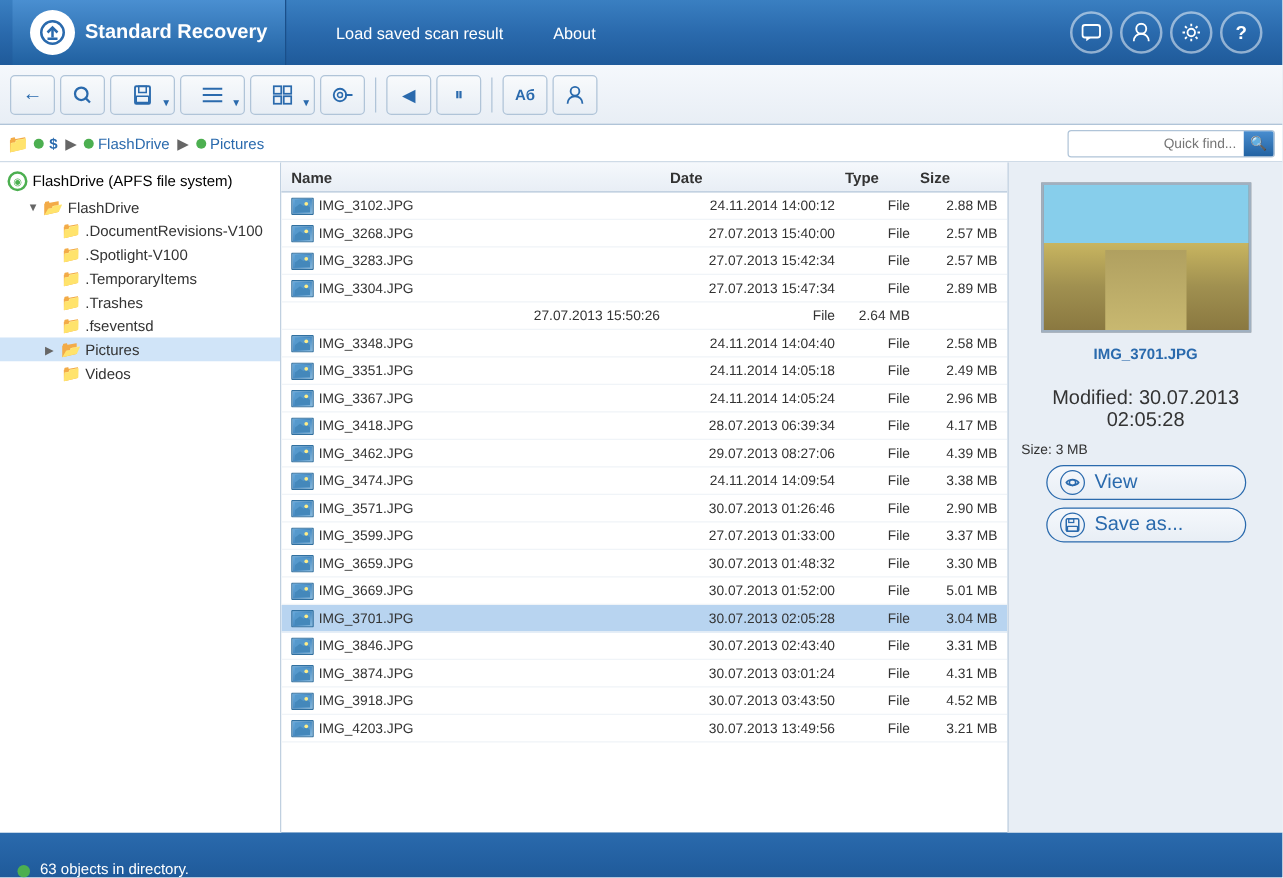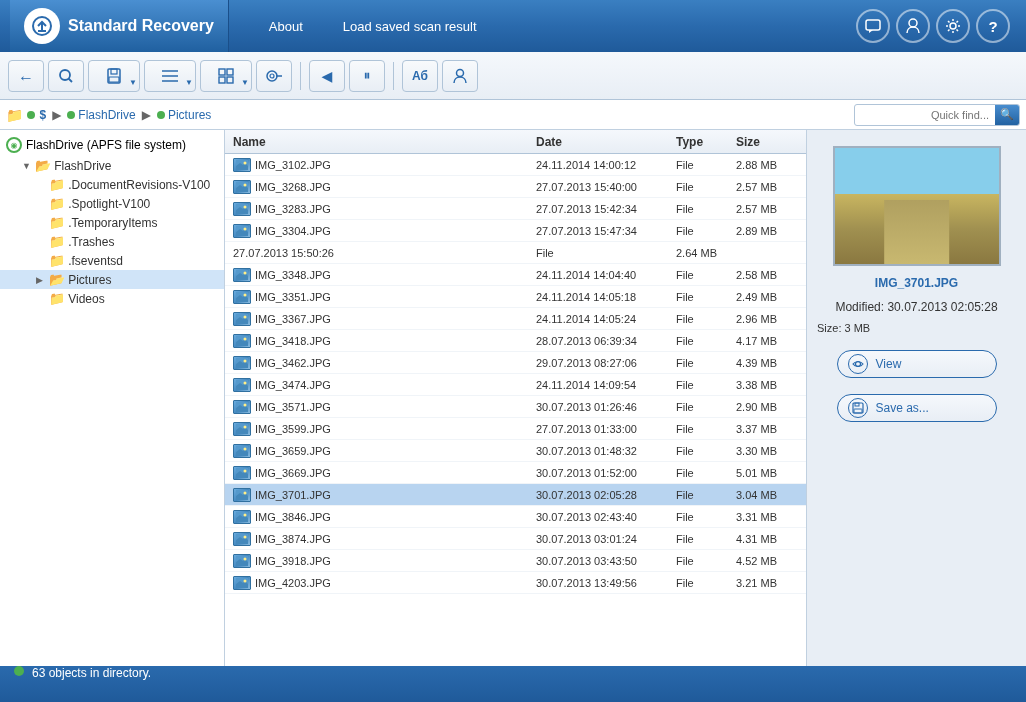--- a/index.html
+++ b/index.html
@@ -212,20 +212,21 @@
     }
     .col-header {
       font-size: 12px;
       color: #333;
       font-weight: bold;
       padding: 0 4px;
     }
     #file-list {
       overflow-y: scroll;
       flex: 1;
+      text-align: right;
     }
     .file-row {
       display: grid;
       grid-template-columns: 1fr 140px 60px 70px;
       padding: 0 4px;
       height: 22px;
       align-items: center;
       cursor: pointer;
       border-bottom: 1px solid #f0f4f8;
     }
@@ -284,60 +285,61 @@
     }
     .preview-filename {
       color: #2a6aad;
       font-size: 12px;
       font-weight: bold;
       margin-top: 10px;
       text-align: center;
     }
     .preview-meta {
       color: #333;
-      font-size: 12px;
-      margin-top: 10px;
+      font-size: 16px;
+      margin-top: 20px;
+      text-align: center;
     }
     .preview-size {
       color: #333;
       font-size: 11px;
       margin-top: 8px;
       text-align: left;
       width: 100%;
     }
     .preview-btn {
-      margin-top: 16px;
+      margin-top: 6px;
       width: 160px;
       height: 28px;
       border: 1px solid #2a6aad;
       border-radius: 14px;
       background: linear-gradient(180deg, #f5f8fc 0%, #e8eef5 100%);
       color: #2a6aad;
-      font-size: 12px;
+      font-size: 16px;
       display: flex; align-items: center;
       cursor: pointer;
       gap: 8px;
       padding: 0 10px;
     }
     .preview-btn-icon {
       width: 20px; height: 20px;
       border-radius: 50%;
       border: 1px solid #2a6aad;
       display: flex; align-items: center; justify-content: center;
       font-size: 10px;
       color: #2a6aad;
       flex-shrink: 0;
     }
 
     
     #status-bar {
       height: 36px;
       background: linear-gradient(180deg, #2a6aad 0%, #1f5a9a 100%);
       display: flex;
-      align-items: flex-start;
+      align-items: flex-end;
       padding: 0 14px;
       gap: 8px;
     }
     .status-dot { width: 10px; height: 10px; border-radius: 50%; background: #4caf50; flex-shrink: 0; }
     .status-text { color: white; font-size: 12px; }
   </style>
 </head>
 <body>
 
 <div id="header">
@@ -346,22 +348,22 @@
       <svg width="22" height="22" viewBox="0 0 22 22">
         <circle cx="11" cy="11" r="9" fill="none" stroke="#2a6aad" stroke-width="2"></circle>
         <path d="M7 11 L11 7 L15 11" fill="none" stroke="#2a6aad" stroke-width="2"></path>
         <path d="M11 7 L11 15" fill="none" stroke="#2a6aad" stroke-width="2"></path>
         <path d="M7 16 L15 16" stroke="#2a6aad" stroke-width="2"></path>
       </svg>
     </div>
     <span class="app-title">Standard Recovery</span>
   </div>
   <div class="nav-links">
+    <a class="nav-link">Load saved scan result</a>
     <a class="nav-link">About</a>
-    <a class="nav-link">Load saved scan result</a>
   </div>
   <div class="header-icons">
     <button class="hdr-btn">
       <svg width="16" height="14" viewBox="0 0 16 14" fill="none">
           <rect x="1" y="1" width="14" height="10" rx="2" stroke="white" stroke-width="1.5"></rect>
           <path d="M4 14 L4 11 L8 11 Z" fill="white"></path>
         </svg>
     </button>
     <button class="hdr-btn">
       <svg width="14" height="16" viewBox="0 0 14 16" fill="none">

